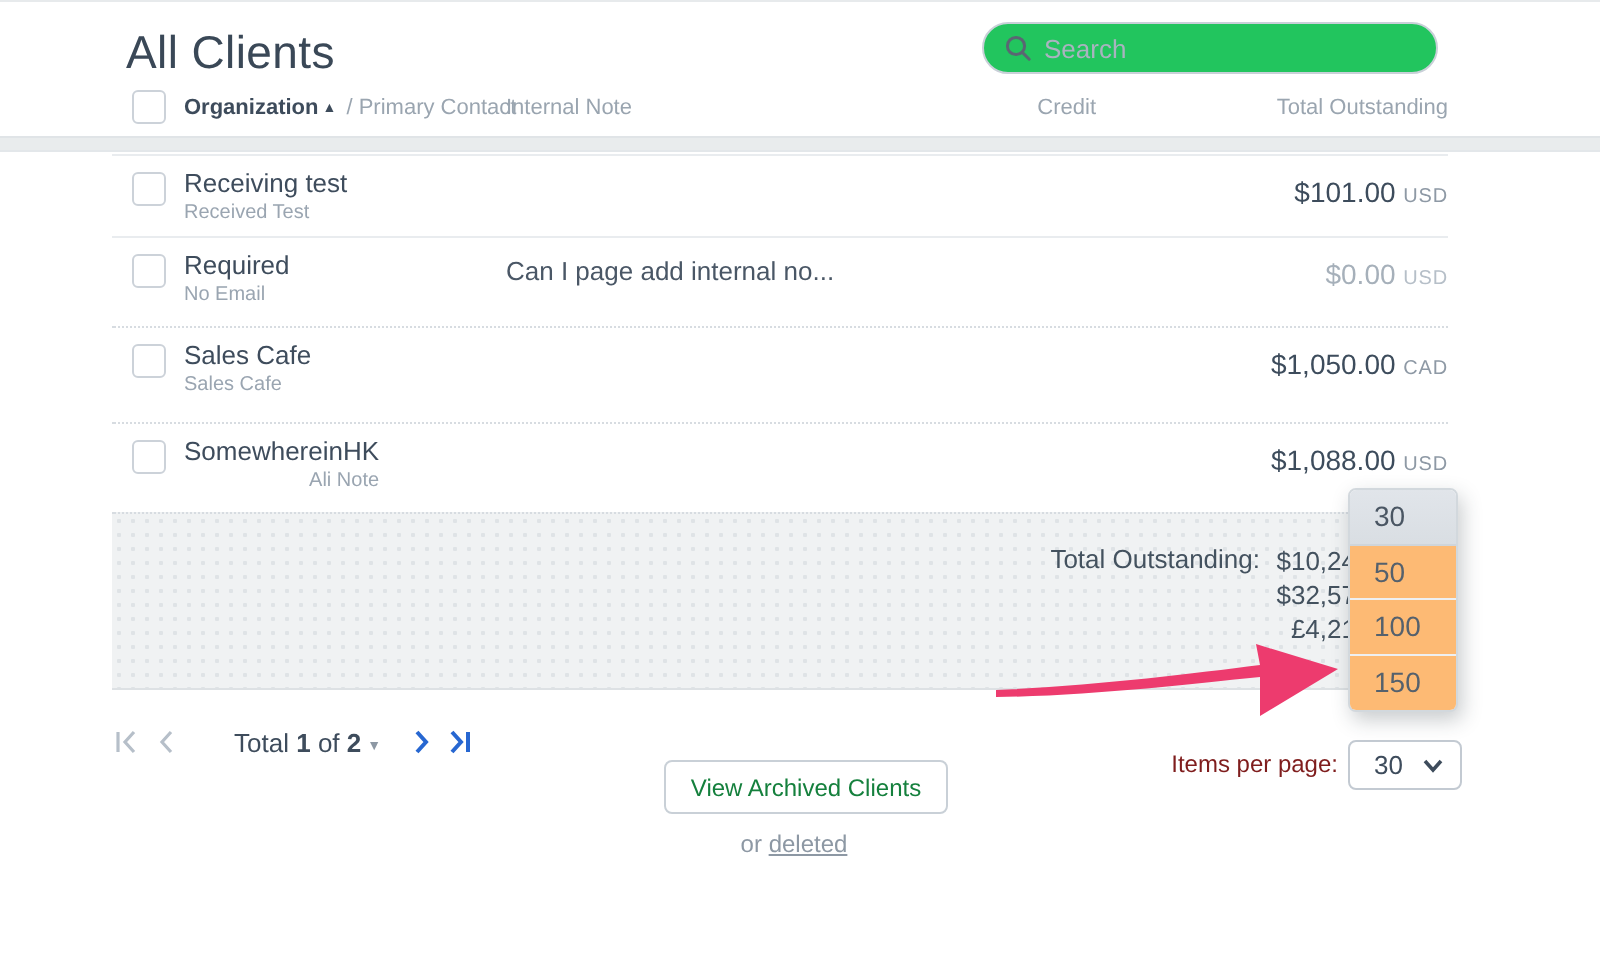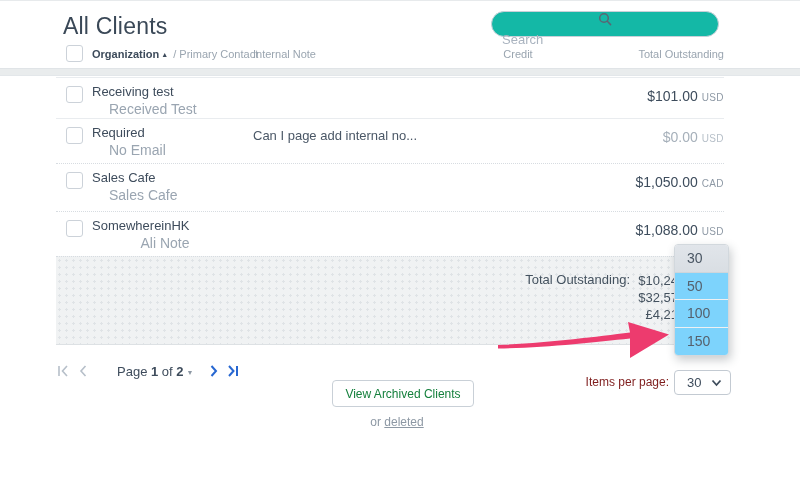--- a/index.html
+++ b/index.html
@@ -13,57 +13,57 @@
     overflow: hidden;
     border-top: 1px solid #e7eaec;
   }
   
   .page-title {
     position: absolute; left: 63px; top: 12px;
     font-size: 23px; color: #3a4857; letter-spacing: .2px;
   }
   .search-pill {
     position: absolute; left: 491px; top: 10px; width: 228px; height: 26px;
-    border: 1px solid #c9d0d8; border-radius: 13px; background: #14b8a6;
-    display: flex; align-items: center; padding: 0 10px; gap: 6px; flex-direction: column;
+    border: 1px solid #c9d0d8; border-radius: 13px; background: #22c55e;
+    display: flex; align-items: center; padding: 0 10px; gap: 6px;
   }
   .search-pill svg { flex: 0 0 auto; }
   .search-pill input {
     border: none; outline: none; width: 100%;
     font-family: "Liberation Sans", sans-serif;
     font-size: 13px; color: #3d4b5b; background: transparent;
   }
   .search-pill input::placeholder { color: #a9b3bf; }
   
   .cols { position: absolute; left: 0; top: 44px; width: 800px; height: 20px; font-size: 11px; }
   .checkbox {
     width: 17px; height: 17px; border: 1px solid #ccd2d9; border-radius: 3px;
     background: #fff; display: inline-block;
   }
   .col-check { position: absolute; left: 66px; top: 0; }
   .col-org { position: absolute; left: 92px; top: 3px; color: #9aa5b0; white-space: nowrap; }
   .col-org b { color: #3d4b5b; font-weight: bold; margin-top: 28px; }
   .sort-caret { font-size: 7px; color: #3d4b5b; vertical-align: 1px; margin: 0 2px; }
   .col-note { position: absolute; left: 253px; top: 3px; color: #9aa5b0; }
-  .col-credit { position: absolute; left: 468px; top: 3px; width: 100px; text-align: center; color: #9aa5b0; }
+  .col-credit { position: absolute; left: 448px; top: 3px; width: 100px; text-align: right; color: #9aa5b0; }
   .col-total { position: absolute; right: 76px; top: 3px; color: #9aa5b0; }
   .divider-band {
     position: absolute; left: 0; top: 67px; width: 800px; height: 8px;
     background: #e9eced; border-top: 1px solid #e0e4e7; border-bottom: 1px solid #e3e7ea;
   }
   
   .row { position: absolute; left: 56px; width: 668px; }
   .row-1 { top: 76px; height: 42px; border-top: 1px solid #e9ecef; border-bottom: 1px solid #e9ecef; }
   .row-2 { top: 118px; height: 45px; border-bottom: 1px dotted #d7dce1; }
   .row-3 { top: 163px; height: 48px; border-bottom: 1px dotted #d7dce1; }
   .row-4 { top: 211px; height: 44px; text-align: right; }
   .row .checkbox { position: absolute; left: 10px; top: 8px; }
   .org-cell { position: absolute; left: 36px; top: 7px; line-height: 1; }
   .org-name { font-size: 13px; color: #3e4c5c; }
-  .org-sub { font-size: 14px; color: #9aa5b1; margin-top: 4px; margin-left: 17px; }
+  .org-sub { font-size: 10px; color: #9aa5b1; margin-top: 4px; }
   .note-cell { position: absolute; left: 197px; top: 9px; font-size: 13px; color: #4a5766; }
   .amt-cell { position: absolute; right: 0; top: 10px; font-size: 14px; color: #3d4c5c; white-space: nowrap; }
   .amt-cell .cur { font-size: 10px; color: #8e99a5; letter-spacing: .4px; }
   .amt-cell.muted { color: #a6b0ba; }
   .amt-cell.muted .cur { color: #b6bfc8; }
   
   .summary {
     position: absolute; left: 56px; top: 255px; width: 668px; height: 89px;
     background: #f0f2f3;
     background-image: radial-gradient(circle, #dfe3e6 1px, transparent 1.2px);
@@ -99,21 +99,21 @@
   .ipp-select .val { font-size: 13px; color: #3e4c5c; }
   
   .dropdown {
     position: absolute; left: 674px; top: 243px; width: 55px;
     background: #fff; border: 1px solid #d2d8dd; border-radius: 4px;
     box-shadow: 2px 4px 10px rgba(40,50,60,.25);
     z-index: 5; overflow: hidden;
   }
   .dd-opt {
     height: 27.5px; line-height: 27.5px; padding-left: 12px;
-    font-size: 14px; color: #55616d; background: #7dd3fc; cursor: pointer;
+    font-size: 14px; color: #55616d; background: #fdba74; cursor: pointer;
     border-bottom: 1px solid #eef0f2;
   }
   .dd-opt:last-child { border-bottom: none; }
   .dd-opt.selected {
     background: linear-gradient(#e1e5ea, #d9dee3);
     color: #4a5663; border-bottom: 1px solid #cfd5da;
   }
   
   .arrow-annotation { position: absolute; left: 490px; top: 306px; z-index: 4; pointer-events: none; }
 </style>
@@ -194,21 +194,21 @@
     <svg width="15" height="14" viewBox="0 0 15 14">
         <line x1="3" y1="2" x2="3" y2="12" stroke="#b6bfc9" stroke-width="1.6"></line>
         <path d="M11 2 L6.5 7 L11 12" fill="none" stroke="#b6bfc9" stroke-width="1.6"></path>
       </svg>
   </span>
   <span class="pg-ic">
     <svg width="12" height="14" viewBox="0 0 12 14">
         <path d="M8.5 2 L4 7 L8.5 12" fill="none" stroke="#b6bfc9" stroke-width="1.6"></path>
       </svg>
   </span>
-  <span class="page-text"><span>Page</span> <b>1</b> <span>of</span> <b>2</b><span class="page-caret">▼</span></span>
+  <span class="page-text"><span>Total</span> <b>1</b> <span>of</span> <b>2</b><span class="page-caret">▼</span></span>
   <span class="pg-ic">
     <svg width="12" height="14" viewBox="0 0 12 14">
         <path d="M3.5 2 L8 7 L3.5 12" fill="none" stroke="#2767d1" stroke-width="2"></path>
       </svg>
   </span>
   <span class="pg-ic">
     <svg width="15" height="14" viewBox="0 0 15 14">
         <path d="M3 2 L7.5 7 L3 12" fill="none" stroke="#2767d1" stroke-width="2"></path>
         <line x1="11" y1="2" x2="11" y2="12" stroke="#2767d1" stroke-width="2"></line>
       </svg>

